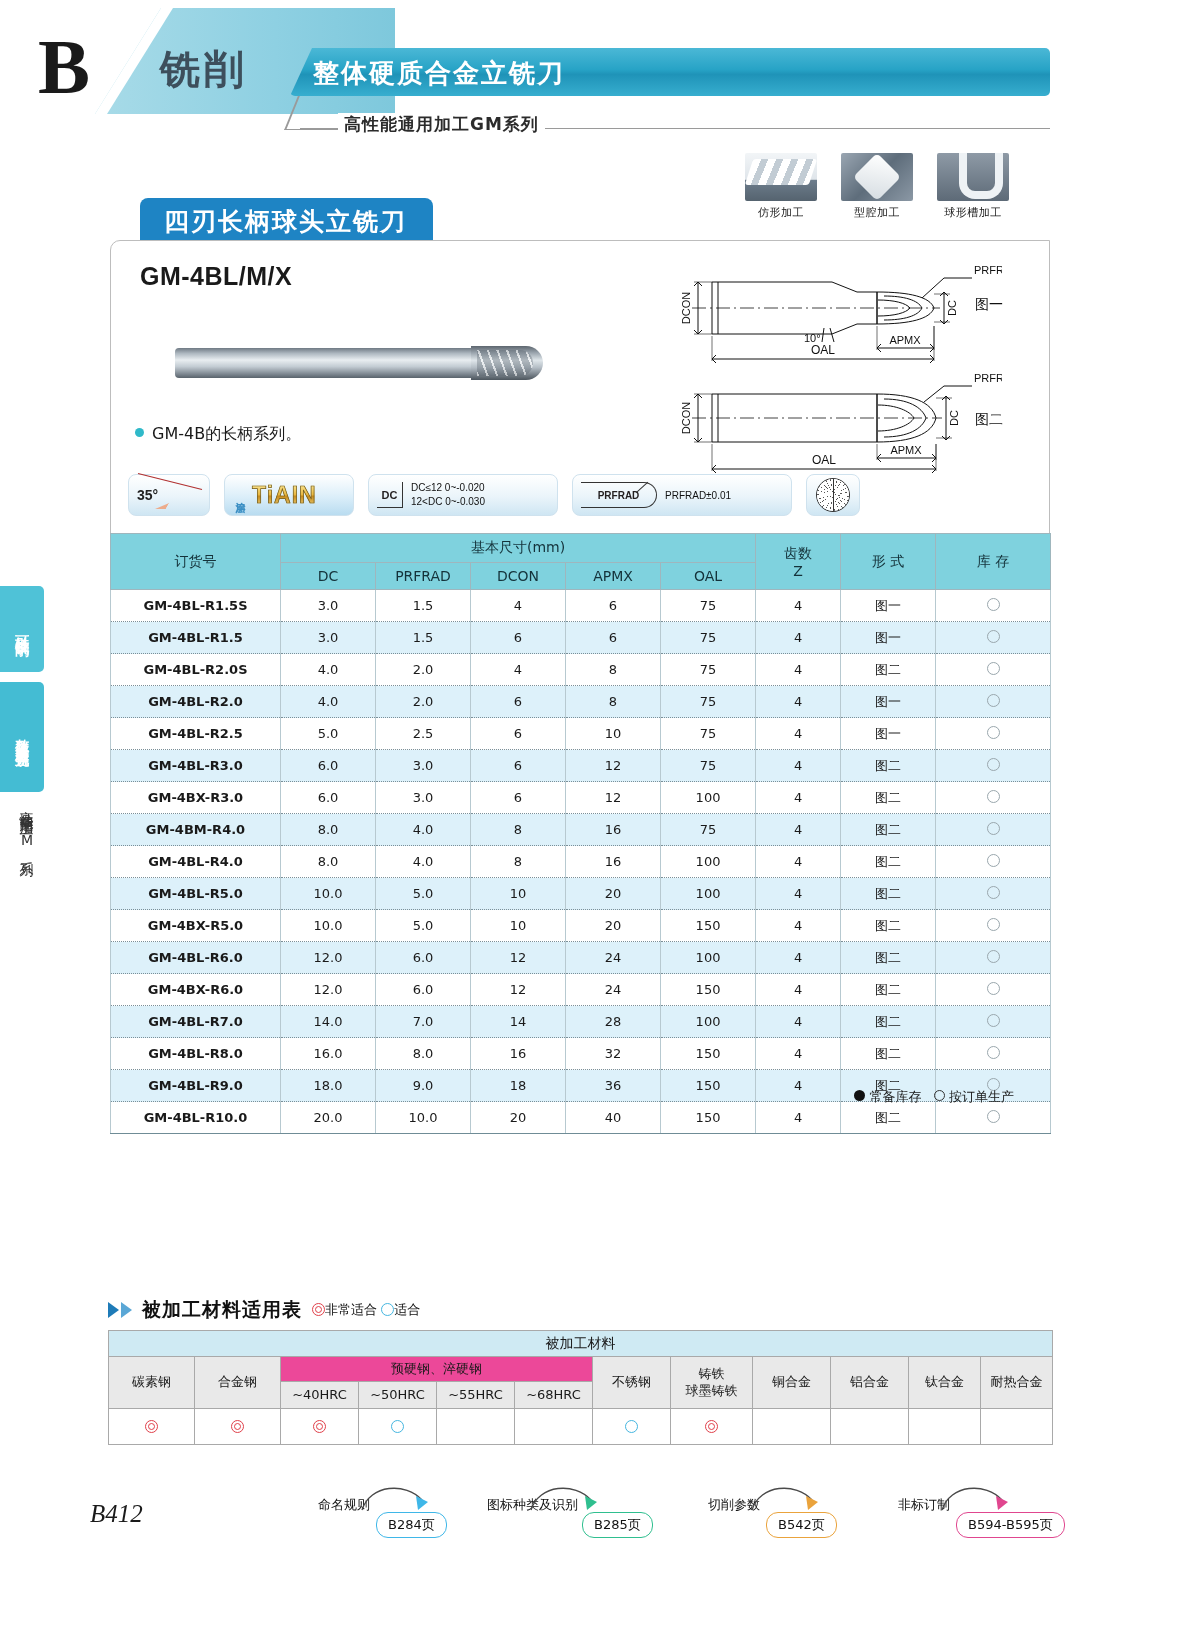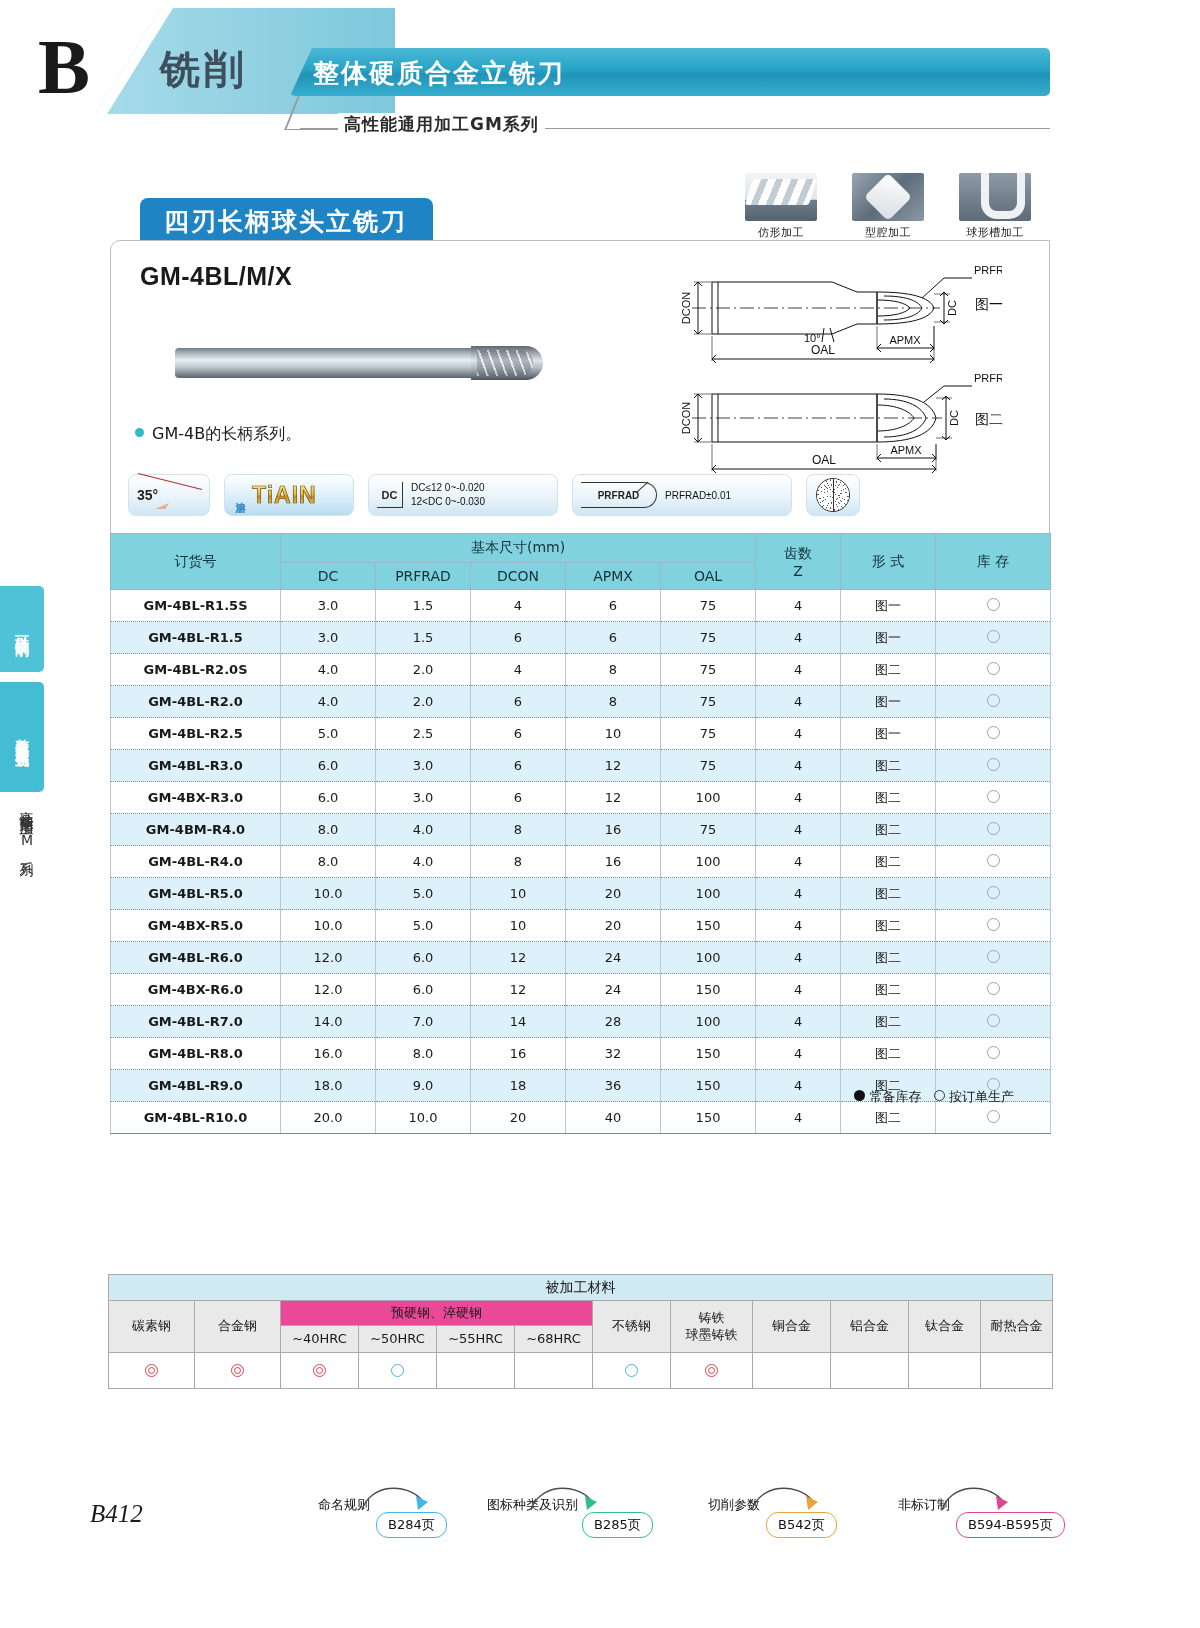--- a/index.html
+++ b/index.html
@@ -174,21 +174,21 @@
   .ball-ic { width:34px; height:34px; border-radius:50%; border:1.3px solid #333; position:relative; overflow:hidden; }
   .ball-ic:before {
     content:""; position:absolute; inset:-4px;
     background:repeating-conic-gradient(from 0deg, #fff 0deg 14deg, #555 14deg 16deg);
   }
   .ball-ic:after {
     content:""; position:absolute; left:50%; top:0; width:1.3px; height:100%; background:#333;
   }
 
   
-  .proc-icons { position:absolute; left:745px; top:173px; display:flex; gap:35px; }
+  .proc-icons { position:absolute; left:745px; top:153px; display:flex; gap:24px; }
   .proc { width:72px; text-align:center; }
   .proc .img { width:72px; height:48px; border-radius:2px; position:relative; overflow:hidden; }
   .proc .cap { font-size:11px; margin-top:4px; color:#1a1a1a; letter-spacing:.5px;
                font-family:"DejaVu Sans","Liberation Sans",sans-serif; }
   .proc1 .img { background:linear-gradient(180deg,#f2f5f7 0%, #dfe5ea 55%, #6d7d8c 56%, #55636f 100%); }
   .proc1 .img:after {
     content:""; position:absolute; left:4px; top:6px; width:64px; height:26px;
     background:repeating-linear-gradient(95deg,#ffffff 0 8px,#c2ccd4 8px 15px);
     border-radius:3px; transform:skewX(-18deg);
   }
@@ -262,21 +262,21 @@
   }
   .sym-red:after {
     content:""; position:absolute; left:2.4px; top:2.4px; width:5px; height:5px;
     border-radius:50%; border:1.3px solid #e0404a;
   }
   .sym-blue {
     display:inline-block; width:13px; height:13px; border-radius:50%;
     border:1.6px solid #45b6e0; vertical-align:-2px;
   }
 
-  .mat-wrap { position:absolute; left:108px; top:1274px; width:782px; }
+  .mat-wrap { position:absolute; left:108px; top:1330px; width:782px; }
   table.mat { border-collapse:collapse; width:944px; table-layout:fixed; }
   table.mat th, table.mat td {
     border:1px solid #a9a9a9; text-align:center; color:#1a1a1a; font-size:13px;
     font-family:"DejaVu Sans","Liberation Sans",sans-serif; font-weight:400;
   }
   table.mat th.topbar { background:#cfeaf3; height:26px; font-size:14px; }
   table.mat th.grp { background:#ec4899; height:24px; }
   table.mat th.col { background:#e9e9e9; height:52px; line-height:1.25; }
   table.mat th.sub { background:#e9e9e9; height:26px; }
   table.mat td.symcell { background:#ffffff; height:36px; }

